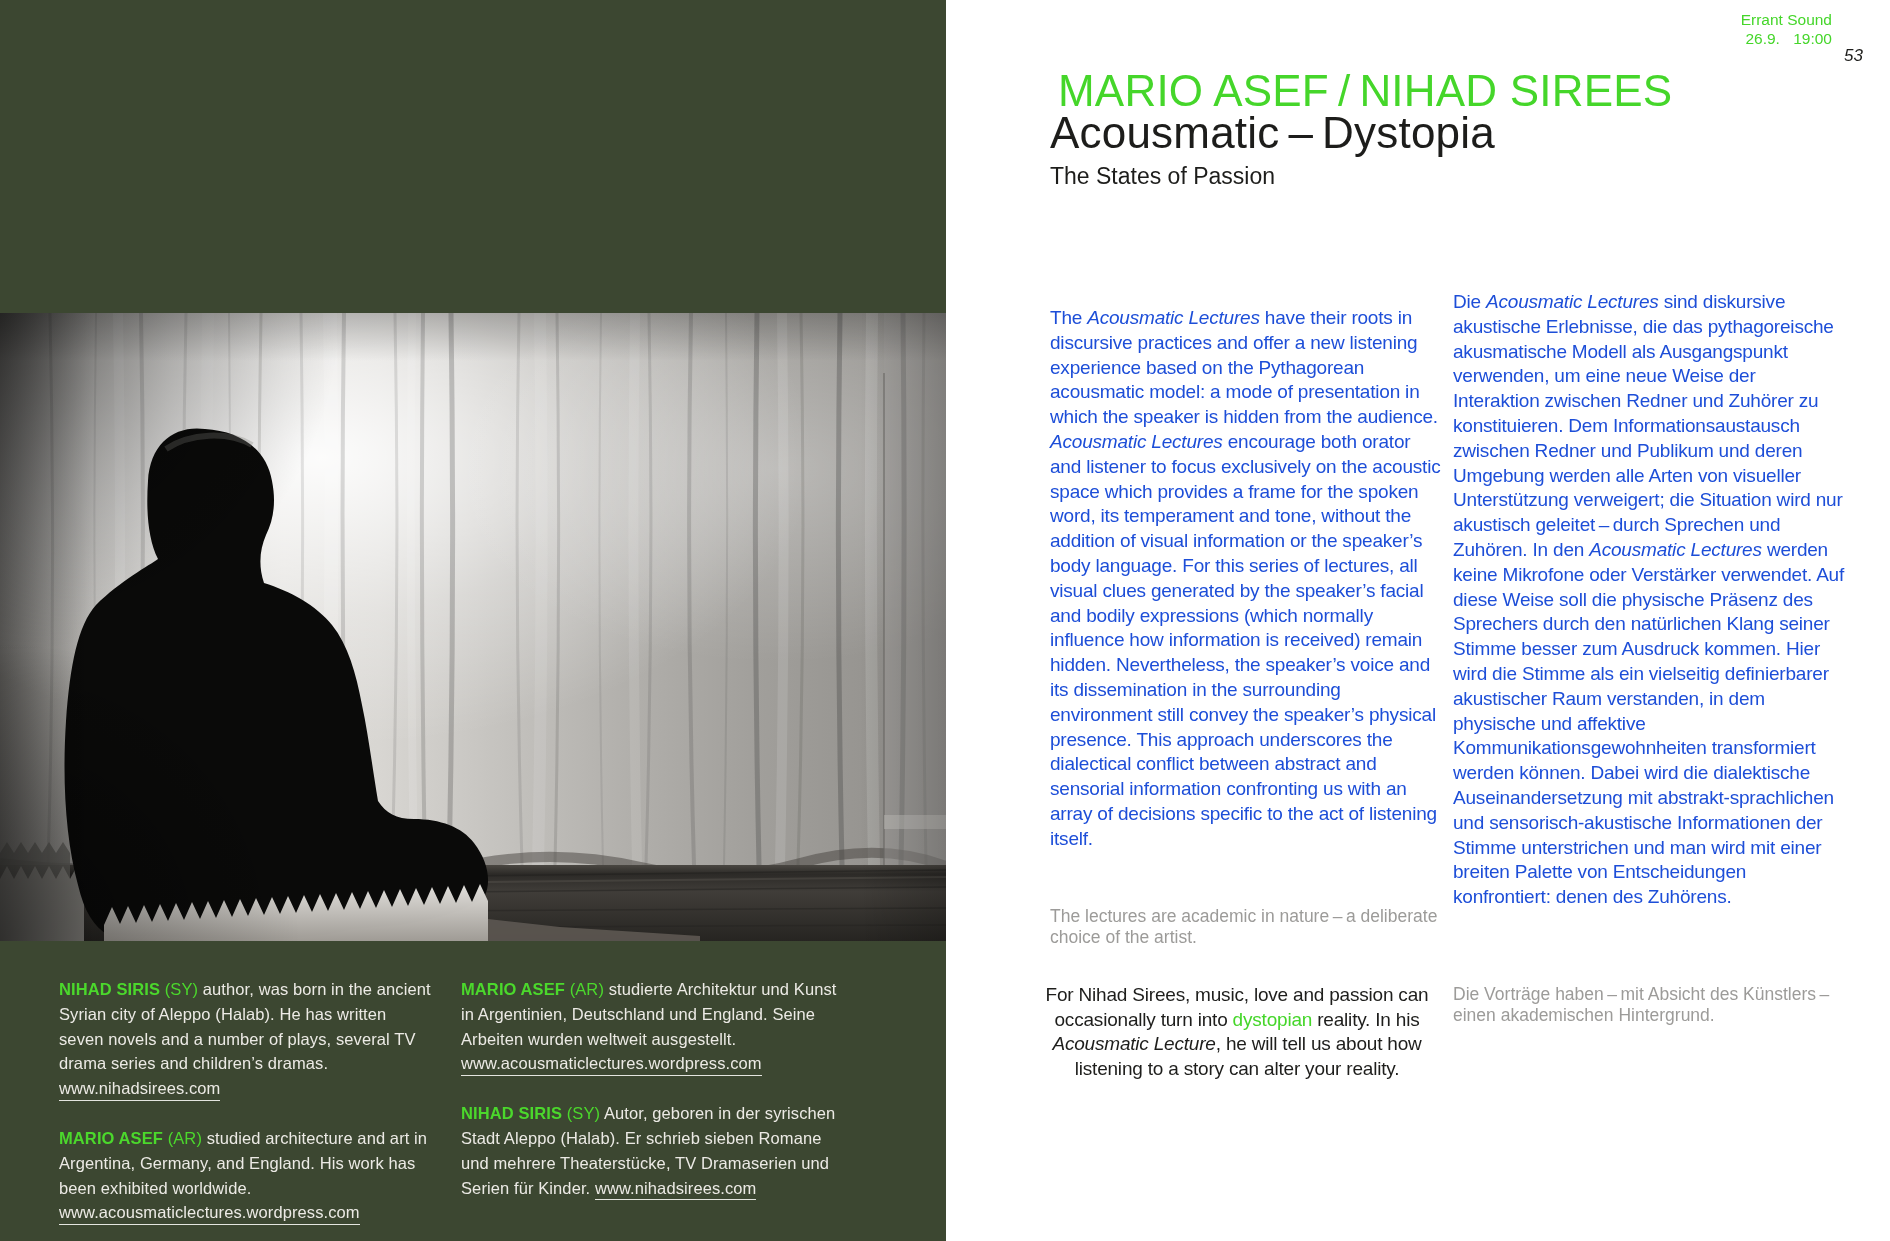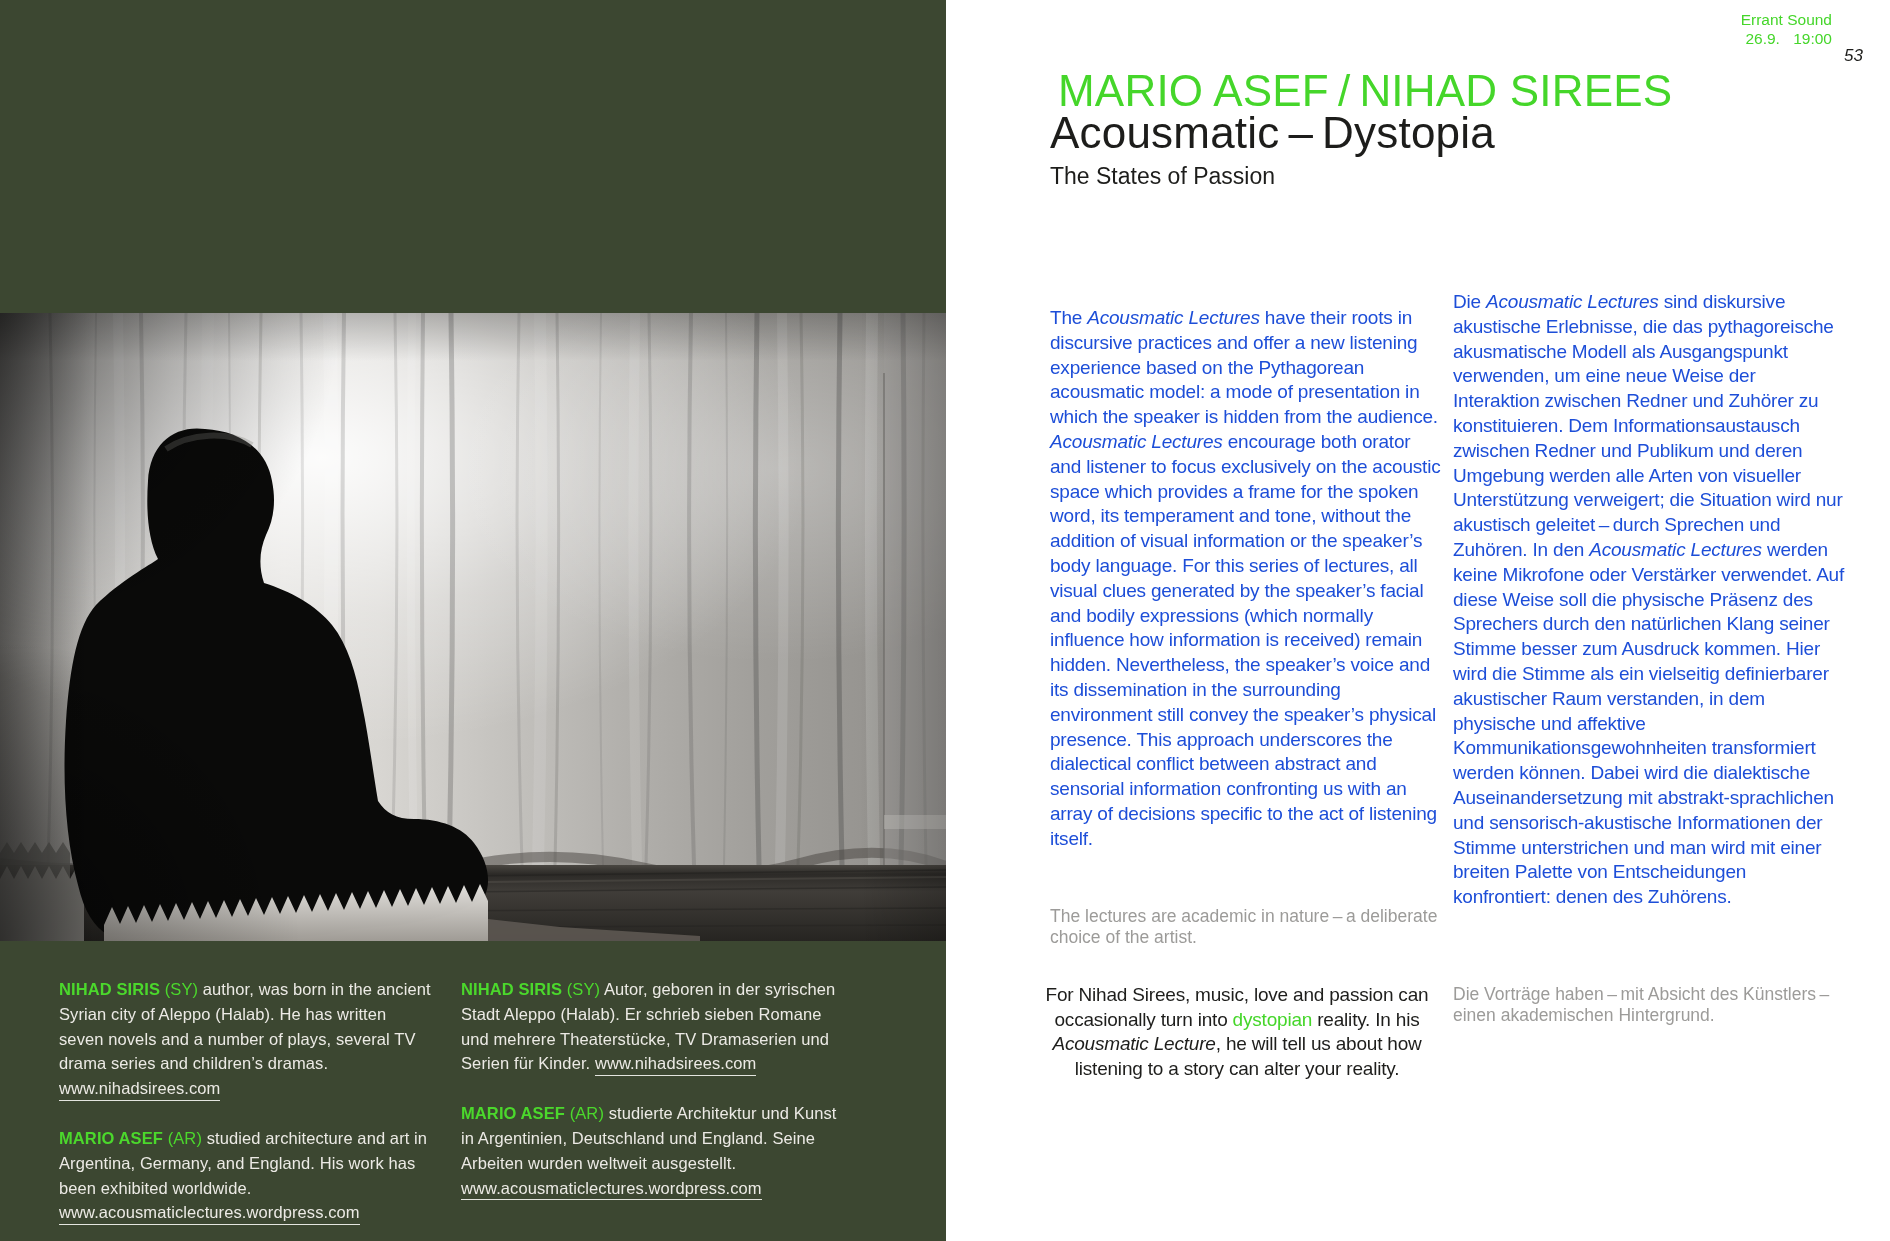--- a/index.html
+++ b/index.html
@@ -208,22 +208,22 @@
         <rect x="860" y="0" width="86" height="628" fill="url(#rightShadeG)"></rect>
       </g>
     </svg>
 
     <div class="bio-col bio-en">
       <p class="bio-para"><span class="bio-name">NIHAD SIRIS</span> <span class="bio-country">(SY)</span> <span>author, was born in the ancient Syrian city of Aleppo (Halab). He has written seven novels and a number of plays, several TV drama series and children’s dramas.</span> <span class="u">www.nihadsirees.com</span><span class="u"></span></p>
       <p class="bio-para"><span class="bio-name">MARIO ASEF</span> <span class="bio-country">(AR)</span> <span>studied architecture and art in Argentina, Germany, and England. His work has been exhibited worldwide.</span> <span class="u">www.acousmaticlectures.</span><span class="u">wordpress.com</span></p>
     </div>
 
     <div class="bio-col bio-de">
+      <p class="bio-para"><span class="bio-name">MARIO ASEF</span> <span class="bio-country">(AR)</span> <span>studierte Architektur und Kunst in Argentinien, Deutschland und England. Seine Arbeiten wurden weltweit ausgestellt.</span> <span class="u">www.acousmaticlectures.</span><span class="u">wordpress.com</span></p>
       <p class="bio-para"><span class="bio-name">NIHAD SIRIS</span> <span class="bio-country">(SY)</span> <span>Autor, geboren in der syrischen Stadt Aleppo (Halab). Er schrieb sieben Romane und mehrere Theaterstücke, TV Dramaserien und Serien für Kinder.</span> <span class="u">www.nihadsirees.com</span><span class="u"></span></p>
-      <p class="bio-para"><span class="bio-name">MARIO ASEF</span> <span class="bio-country">(AR)</span> <span>studierte Architektur und Kunst in Argentinien, Deutschland und England. Seine Arbeiten wurden weltweit ausgestellt.</span> <span class="u">www.acousmaticlectures.</span><span class="u">wordpress.com</span></p>
     </div>
   </div>
 
   <div class="right-page">
 
     <div class="meta">
       <div>Errant Sound</div>
       <div class="meta-datetime">26.9. 19:00</div>
     </div>
     <div class="pagenum">53</div>

